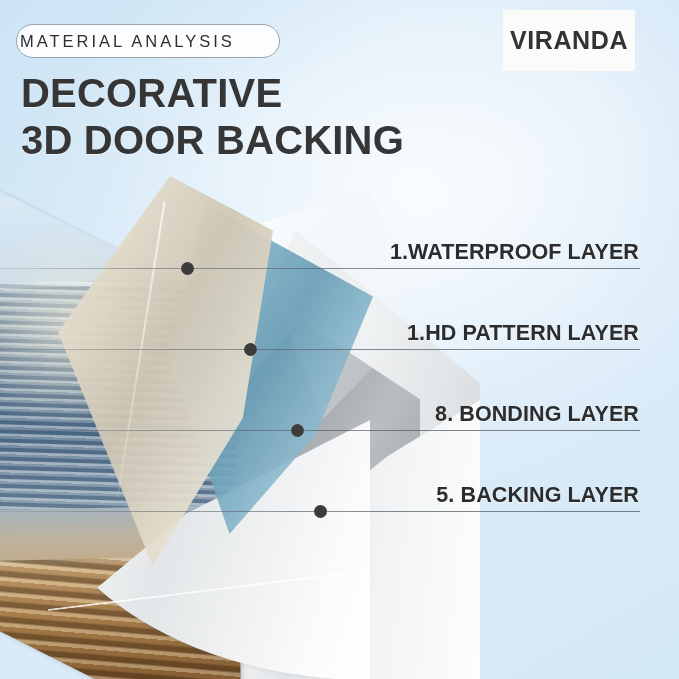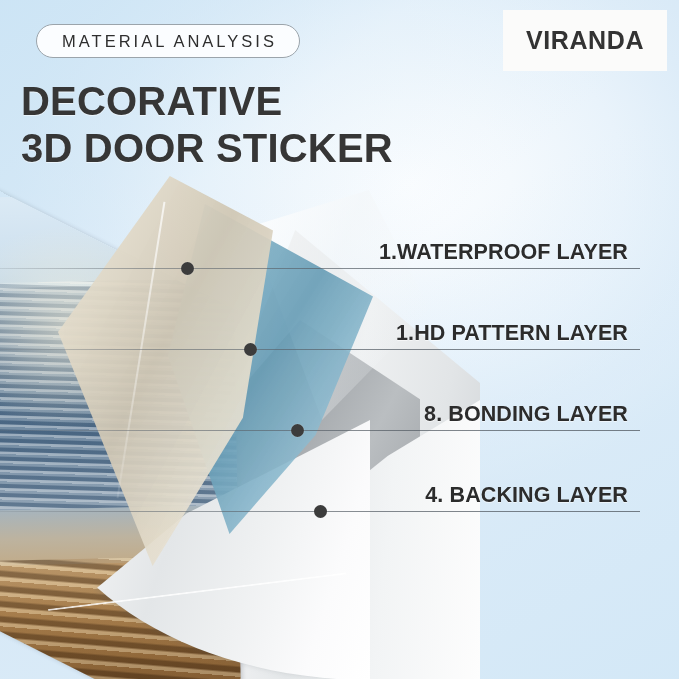--- a/index.html
+++ b/index.html
@@ -38,64 +38,62 @@
     inset: 0;
     background: linear-gradient(330deg,
       rgba(211,232,247,0.9) 0%,
       rgba(224,239,250,0.35) 30%,
       rgba(255,255,255,0) 55%);
   }
 
   
   .badge {
     position: absolute;
-    left: 36px;
+    left: 16px;
     top: 24px;
     width: 264px;
     height: 34px;
     box-sizing: border-box;
     border: 1px solid #9ba4ab;
     border-radius: 17px;
     background: #fbfdff;
     display: flex;
     align-items: center;
-    justify-content: center;
   }
   .badge-text {
     font-size: 16.5px;
     letter-spacing: 3.0px;
     color: #2e2e2e;
     font-weight: 400;
     white-space: nowrap;
     text-indent: 3px;
   }
 
   .headline {
     position: absolute;
     left: 21px;
     top: 70px;
     width: 470px;
-    margin-top: 8px;
   }
   .headline-line {
     font-size: 40px;
     line-height: 47px;
     font-weight: bold;
     color: #363636;
     letter-spacing: 0.2px;
     white-space: nowrap;
     text-shadow: 0 1px 0 rgba(255,255,255,0.5);
   }
 
   
   .brand-plate {
     position: absolute;
     left: 503px;
     top: 10px;
-    width: 164px;
+    width: 132px;
     height: 61px;
     background: #fbfbfa;
     display: flex;
     align-items: center;
     justify-content: center;
   }
   .brand-text {
     font-size: 25px;
     font-weight: bold;
     color: #333333;
@@ -352,21 +350,21 @@
     position: absolute;
     top: -6px;
     width: 13px;
     height: 13px;
     border-radius: 50%;
     background: #3c3c3c;
     box-shadow: 0 0 1px rgba(255,255,255,0.6);
   }
   .callout .label {
     position: absolute;
-    right: 12px;
+    right: 1px;
     bottom: 4px;
     font-size: 21.5px;
     font-weight: bold;
     color: #2c2c2c;
     letter-spacing: 0.1px;
     white-space: nowrap;
     text-shadow: 0 1px 0 rgba(255,255,255,0.55);
   }
 </style>
 </head>
@@ -404,21 +402,21 @@
     <div class="film-cream"></div>
     <div class="film-fold"></div>
   </div>
 
   <div class="badge">
     <span class="badge-text">MATERIAL ANALYSIS</span>
   </div>
 
   <div class="headline">
     <div class="headline-line">DECORATIVE</div>
-    <div class="headline-line">3D DOOR STICKER</div>
+    <div class="headline-line">3D DOOR BACKING</div>
   </div>
 
   <div class="brand-plate">
     <span class="brand-text">VIRANDA</span>
   </div>
 
   <div id="callout-host">
       <div class="callout" style="top: 268px;">
         <div class="rule"></div>
         <div class="dot" style="left: 181px;"></div>
@@ -430,17 +428,17 @@
         <div class="label">1.HD PATTERN LAYER</div>
       </div>
       <div class="callout" style="top: 430px;">
         <div class="rule"></div>
         <div class="dot" style="left: 291px;"></div>
         <div class="label">8. BONDING LAYER</div>
       </div>
       <div class="callout" style="top: 511px;">
         <div class="rule"></div>
         <div class="dot" style="left: 314px;"></div>
-        <div class="label">4. BACKING LAYER</div>
+        <div class="label">5. BACKING LAYER</div>
       </div>
     </div>
 
 </div>
 
 </body></html>

